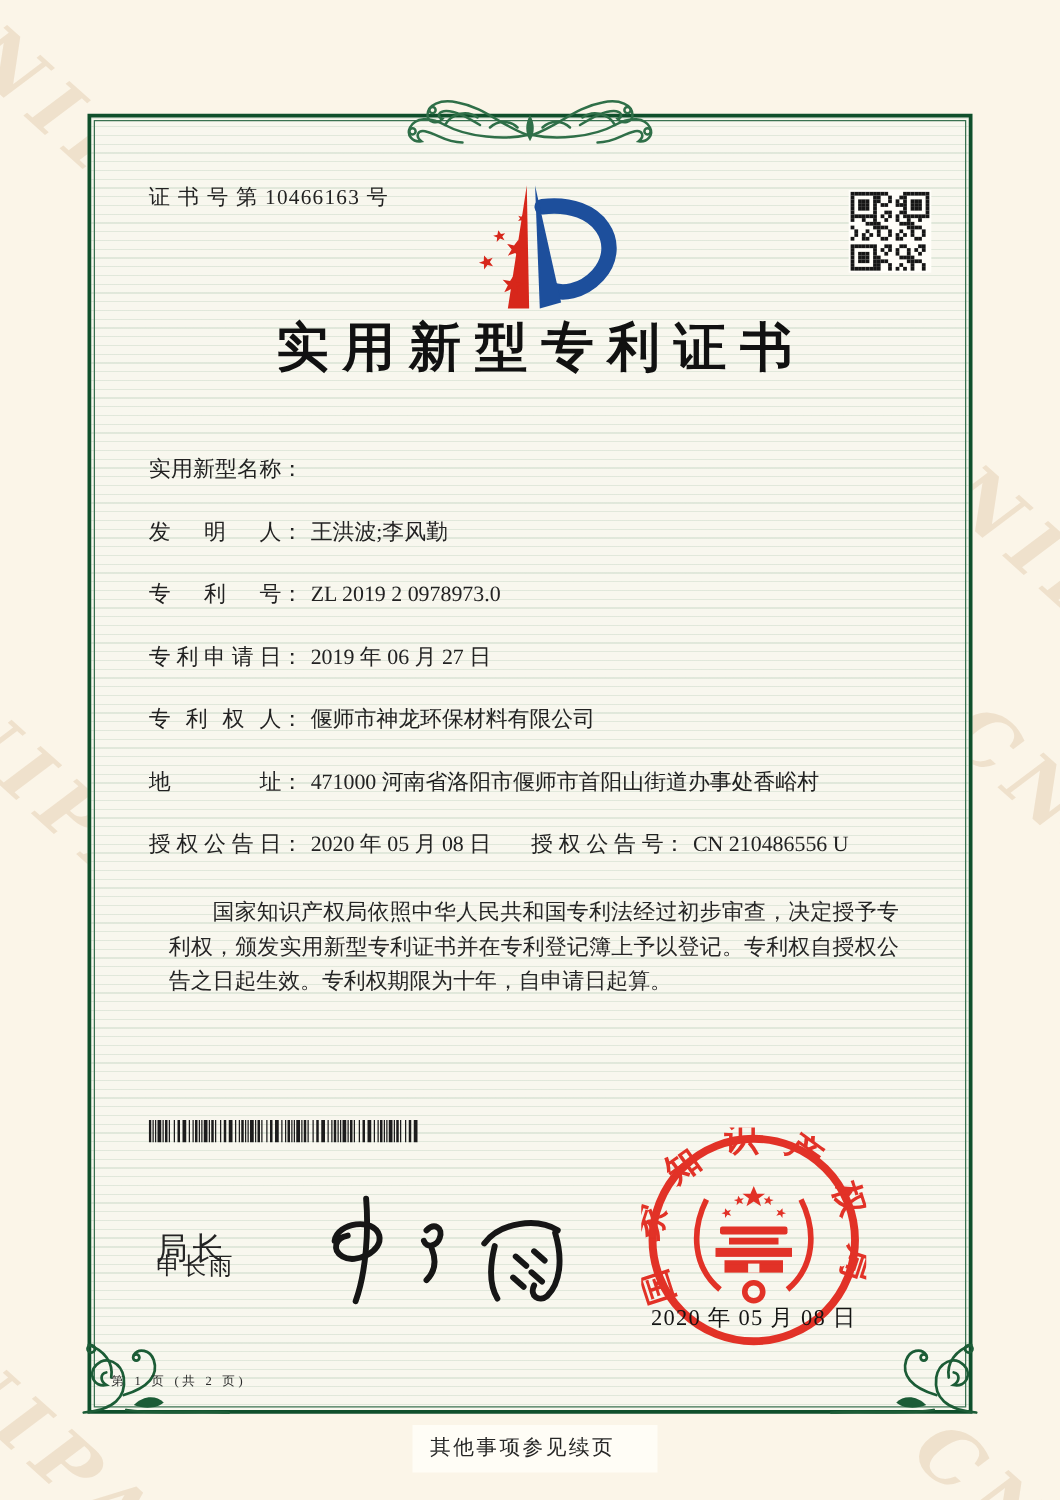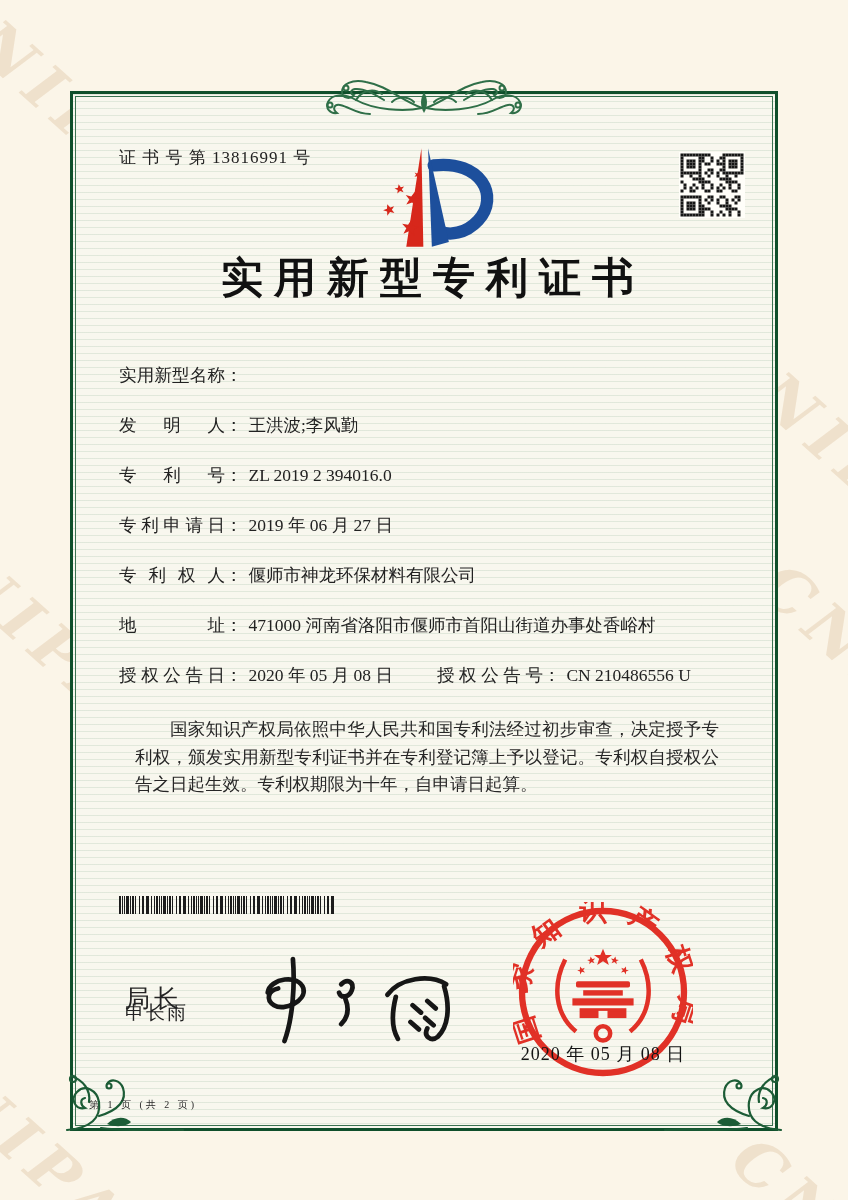--- a/index.html
+++ b/index.html
@@ -47,21 +47,21 @@
   .qr{position:absolute;left:606px;top:58px;width:66px;height:66px;background:#fffef9;}
 
   .title{
     position:absolute;left:0;right:0;top:156px;text-align:center;
     font-size:42px;font-weight:bold;letter-spacing:11px;color:#111;padding-left:18px;
   }
 
   .fields{position:absolute;left:46px;right:36px;top:256px;}
   .row{height:50px;display:flex;align-items:center;font-size:17.5px;}
   .grp{display:flex;align-items:center;}
-  .grp2{margin-left:44px;align-items:center;}
+  .grp2{margin-left:32px;align-items:center;}
   .lbl{
     display:inline-block;width:106px;
     text-align:justify;text-align-last:justify;
     -moz-text-align-last:justify;color:#222;
   }
   .colon{color:#222;}
   .val{white-space:pre;margin-left:6px;color:#222;}
 
   .body-text{position:absolute;left:46px;right:40px;top:606px;font-size:17.5px;line-height:27.6px;text-align:justify;color:#262626;}
   .body-text p{margin:16px;text-indent:2em;}
@@ -136,21 +136,21 @@
         <path d="M10,64 C34,62 44,52 42,36 C40,24 28,18 20,26 C13,33 18,44 28,42 C23,39 23,33 28,32"></path>
         <path d="M14,10 C26,14 34,24 32,36"></path>
         <circle cx="16" cy="13" r="3"></circle>
         <path d="M42,50 C62,44 70,34 66,22 C63,14 54,12 50,18"></path>
         <circle cx="52" cy="20" r="2.5"></circle>
         <path d="M44,62 C70,66 96,62 126,64"></path>
         <path d="M50,58 C58,50 68,50 74,56 C70,60 60,62 50,58 Z" fill="#1c5c36" stroke="none"></path>
       </g>
     </svg>
 
-    <div class="cert-no">证 书 号 第 13816991 号</div>
+    <div class="cert-no">证 书 号 第 10466163 号</div>
 
     <svg class="logo" viewBox="0 0 150 115">
       <defs>
         <polygon id="lstar" points="0,-10 2.94,-3.09 10,-3.09 4.28,1.18 6.47,8.09 0,3.82 -6.47,8.09 -4.28,1.18 -10,-3.09 -2.94,-3.09"></polygon>
       </defs>
       <path d="M80,22 C130,16 150,55 127,80 C114,94 96,97 86,91" stroke="#1d4f9c" stroke-width="13" fill="none" stroke-linecap="round"></path>
       <polygon points="67,4 51,108 69,108" fill="#d7271b"></polygon>
       <polygon points="74,4 78,108 96,103" fill="#1d4f9c"></polygon>
       <use href="#lstar" transform="translate(63,32) scale(0.38) rotate(20)" fill="#d7271b"></use>
       <use href="#lstar" transform="translate(44,47) scale(0.52) rotate(-12)" fill="#d7271b"></use>
@@ -377,21 +377,21 @@
           <span class="colon">：</span>
       </div>
       <div class="row">
         <span class="lbl">发明人</span>
           <span class="colon">：</span>
           <span class="val">王洪波;李风勤</span>
       </div>
       <div class="row">
         <span class="lbl">专利号</span>
           <span class="colon">：</span>
-          <span class="val">ZL 2019 2 394016.0</span>
+          <span class="val">ZL 2019 2 0978973.0</span>
       </div>
       <div class="row">
         <span class="lbl">专利申请日</span>
           <span class="colon">：</span>
           <span class="val">2019 年 06 月 27 日</span>
       </div>
       <div class="row">
         <span class="lbl">专利权人</span>
           <span class="colon">：</span>
           <span class="val">偃师市神龙环保材料有限公司</span>
@@ -532,13 +532,14 @@
             <circle cx="100" cy="146" r="8" fill="none" stroke="#e02318" stroke-width="5"></circle>
           </g>
         </g>
       </svg>
       <div class="seal-date">2020 年 05 月 08 日</div>
     </div>
 
     <div class="page-num">第 1 页 (共 2 页)</div>
   </div>
 
+  <div class="footer-note">其他事项参见续页</div>
 </div>
 
 </body></html>

